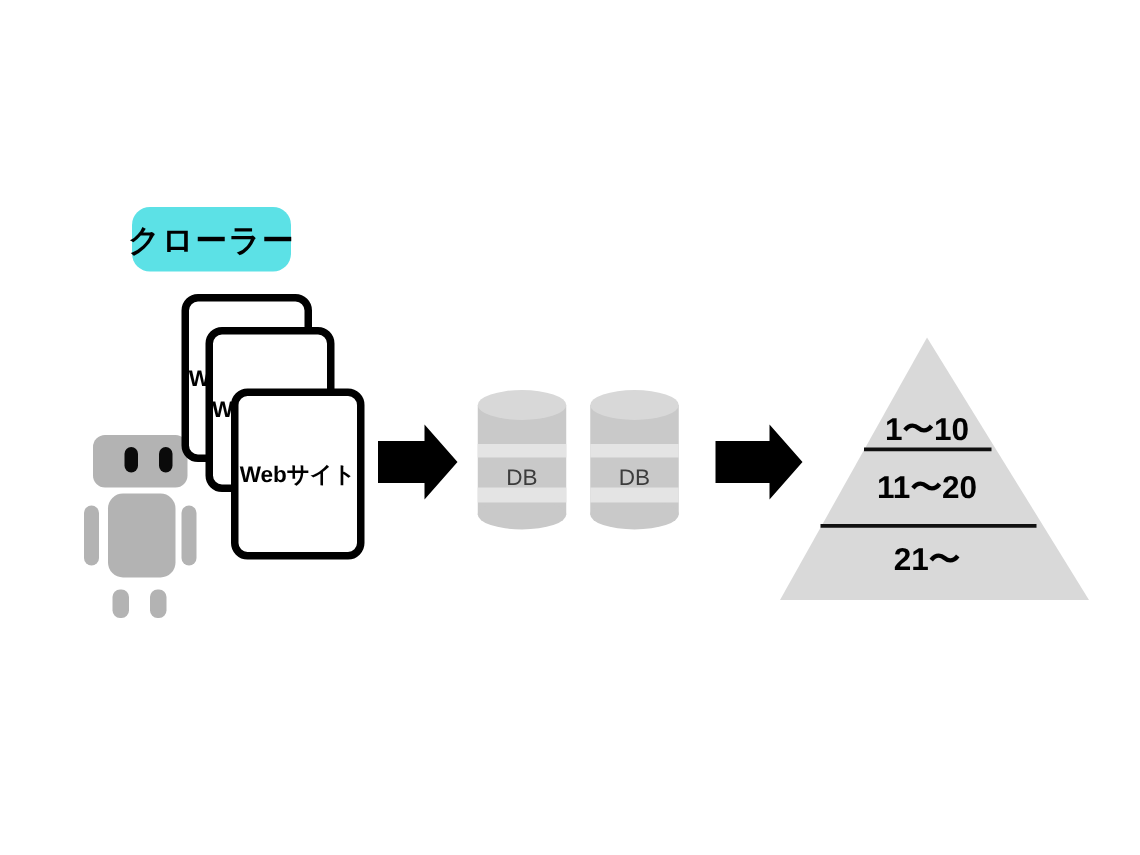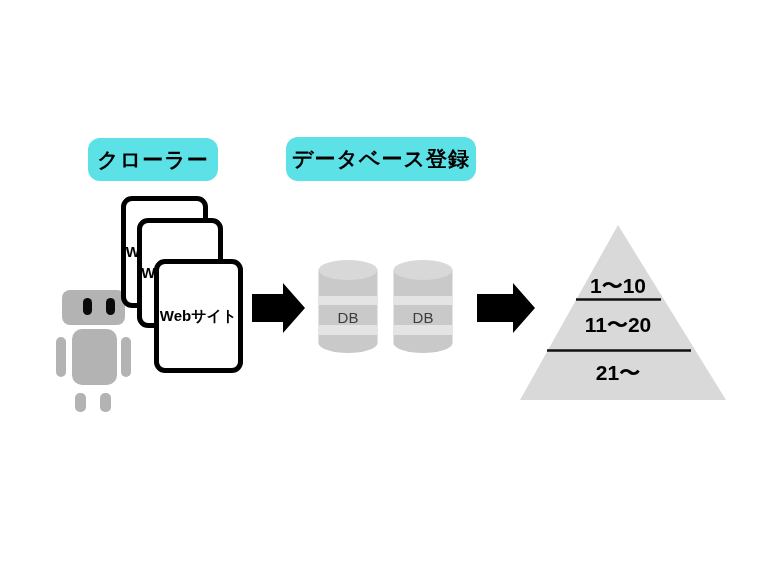--- a/index.html
+++ b/index.html
@@ -7,21 +7,21 @@
     position:relative;width:760px;height:570px;background:#ffffff;overflow:hidden;
     font-family:"Liberation Sans","DejaVu Sans",sans-serif;
   }
   .abs{position:absolute;}
   
   .tag{
     position:absolute;background:#5ce1e6;border-radius:12px;
     display:flex;align-items:center;justify-content:center;
     font-weight:700;font-size:21px;color:#000;letter-spacing:1px;white-space:nowrap;
   }
-  #tag-crawler {left:88px; top:138px; width:130px; height:43px;text-align:center;}
+  #tag-crawler {left:88px; top:138px; width:106px; height:43px;text-align:center;}
   #tag-database{left:286px; top:137px; width:190px; height:44px;}
   #tag-ranking {left:569px; top:138px; width:104px; height:43px;}
   
   .robot{position:absolute;left:56px;top:290px;width:80px;height:122px;z-index:1;}
   .rpart{position:absolute;background:#b3b3b3;}
   .r-head{left:6px;top:0;width:63px;height:35px;border-radius:8px;}
   .r-eye{position:absolute;background:#0a0a0a;width:9px;height:17px;border-radius:5px;top:8px;}
   .r-eye.e1{left:21px;} .r-eye.e2{left:44px;}
   .r-body{left:16px;top:39px;width:45px;height:56px;border-radius:10px;}
   .r-arm{width:10px;height:40px;border-radius:5px;top:47px;}
@@ -39,21 +39,20 @@
   #card-front {left:154px;top:259px;width:89px;height:114px;z-index:4;}
   
   .svgtxt{font-family:"Liberation Sans","DejaVu Sans",sans-serif;}
 </style>
 </head>
 <body>
 
 <div class="canvas">
 
   <div class="tag" id="tag-crawler">クローラー</div>
-  <div class="tag" id="tag-database">データベース登録</div>
 
   <div class="robot">
     <div class="rpart r-head">
       <div class="r-eye e1"></div>
       <div class="r-eye e2"></div>
     </div>
     <div class="rpart r-body"></div>
     <div class="rpart r-arm a1"></div>
     <div class="rpart r-arm a2"></div>
     <div class="rpart r-leg l1"></div>

